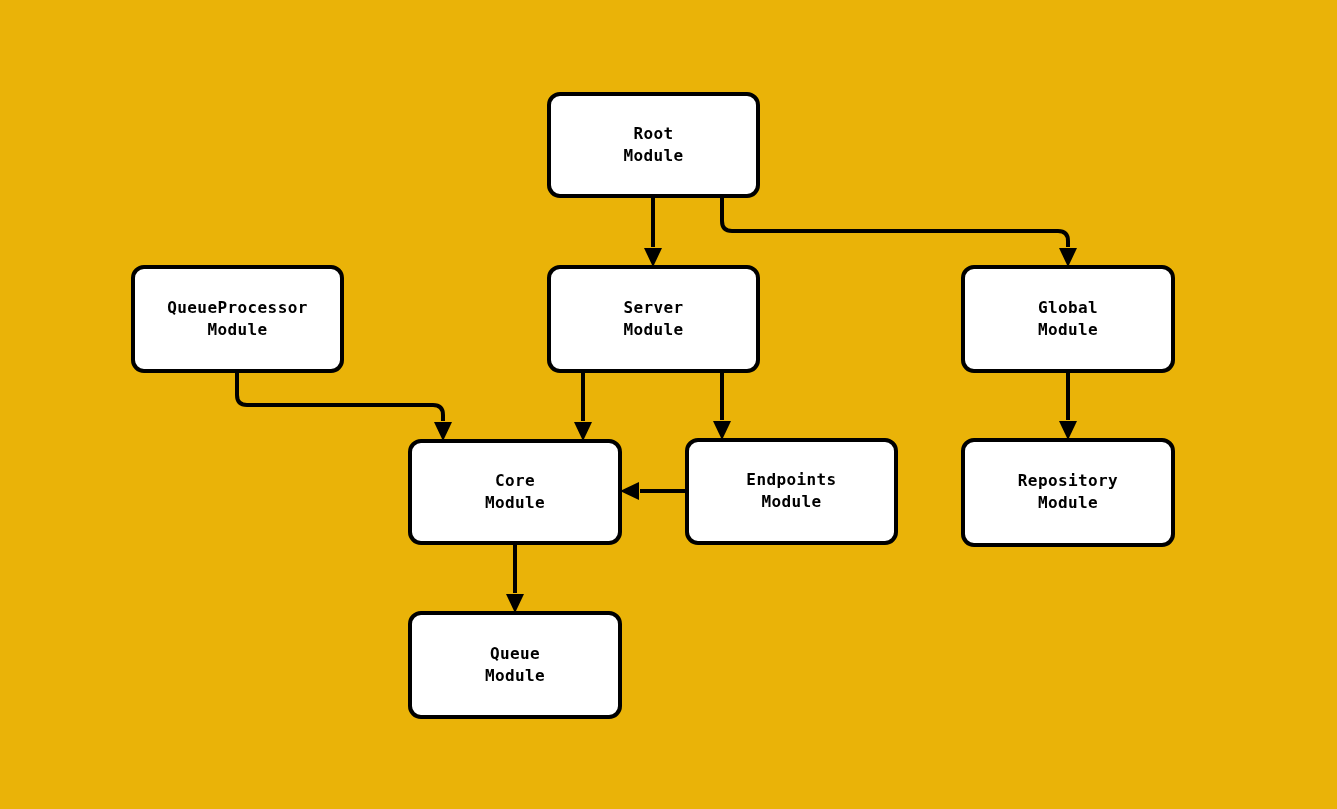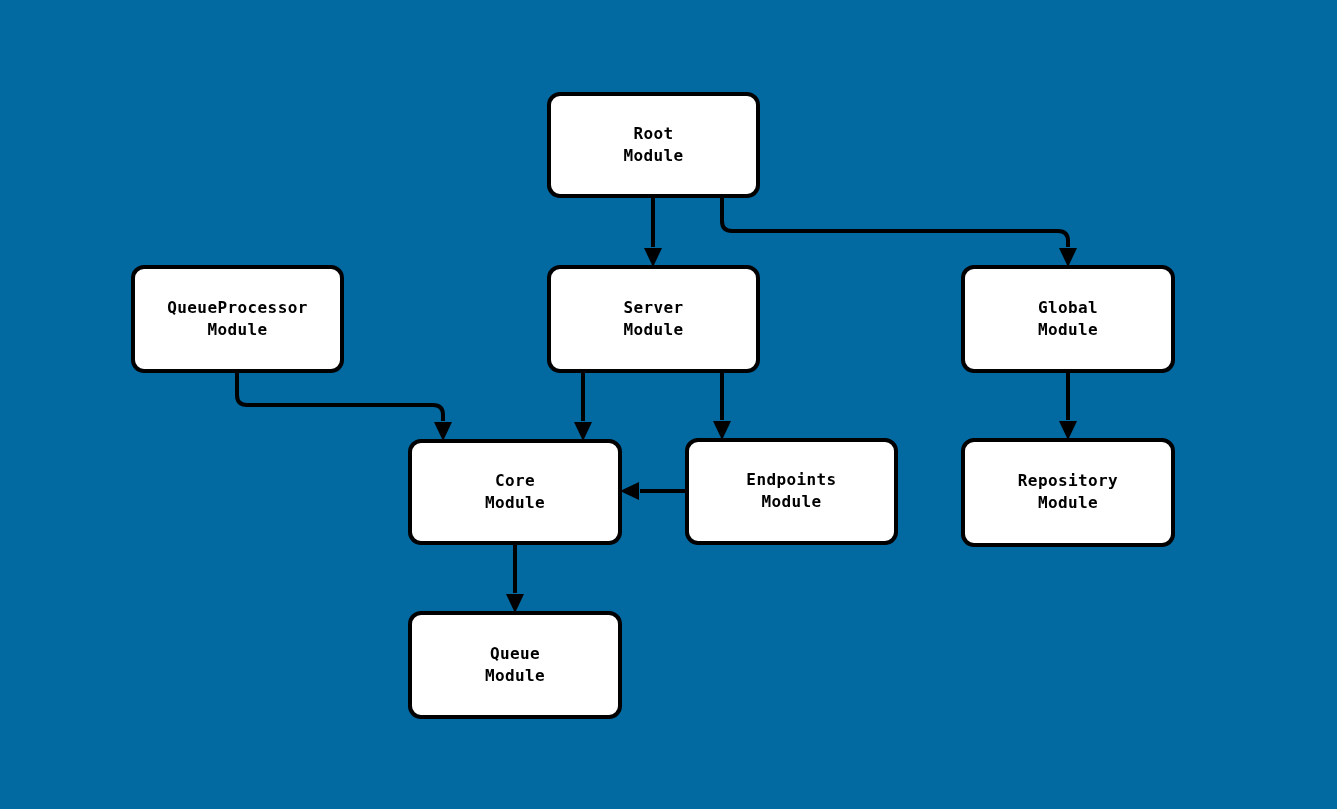--- a/index.html
+++ b/index.html
@@ -11,21 +11,21 @@
   body {
     width: 1337px;
     height: 809px;
     font-family: "DejaVu Sans Mono", "Liberation Mono", monospace;
     overflow: hidden;
   }
   #diagram-canvas {
     position: relative;
     width: 1337px;
     height: 809px;
-    background: #0369a1;
+    background: #eab308;
   }
   svg.diagram-svg {
     position: absolute;
     top: 0;
     left: 0;
     width: 1337px;
     height: 809px;
     display: block;
   }
   .node-box {

